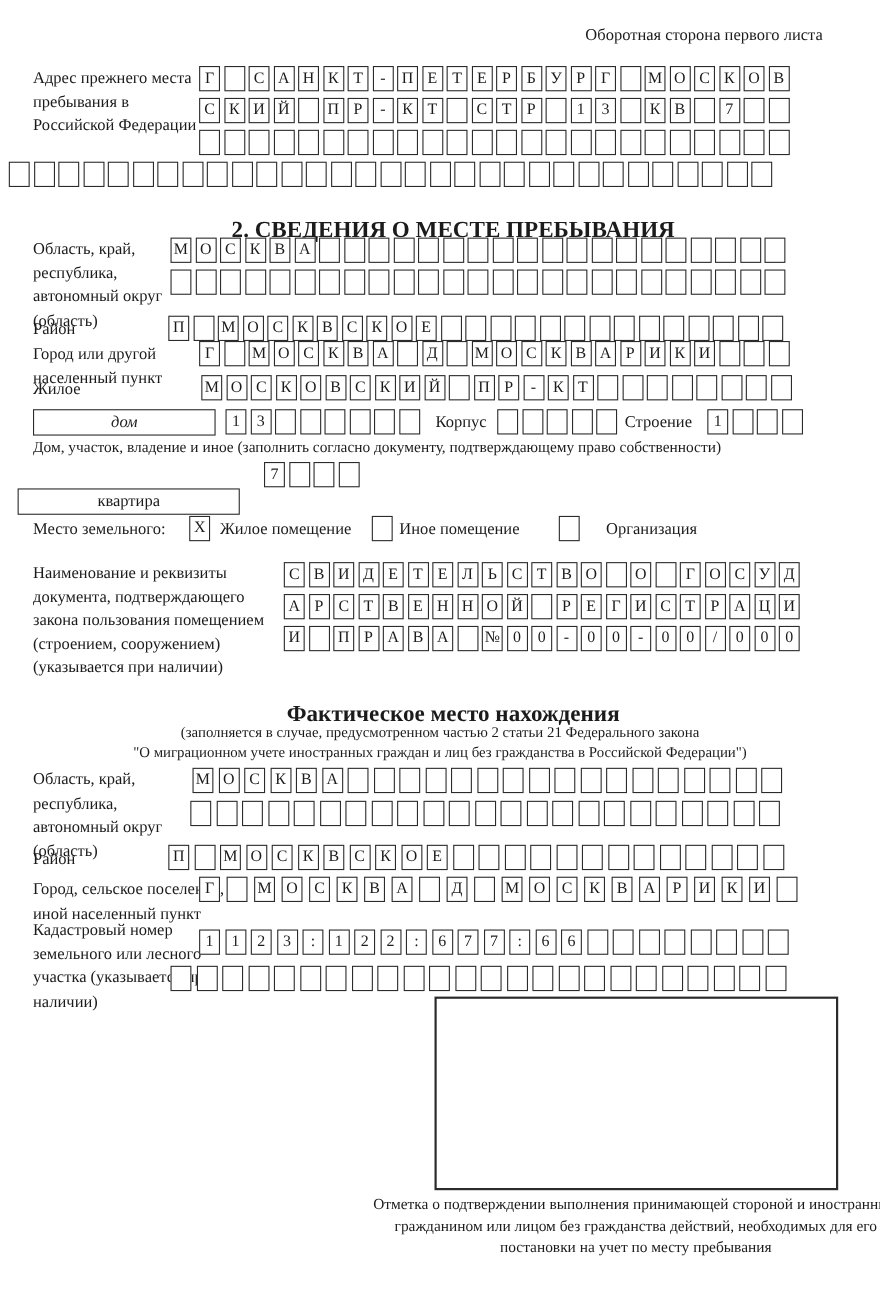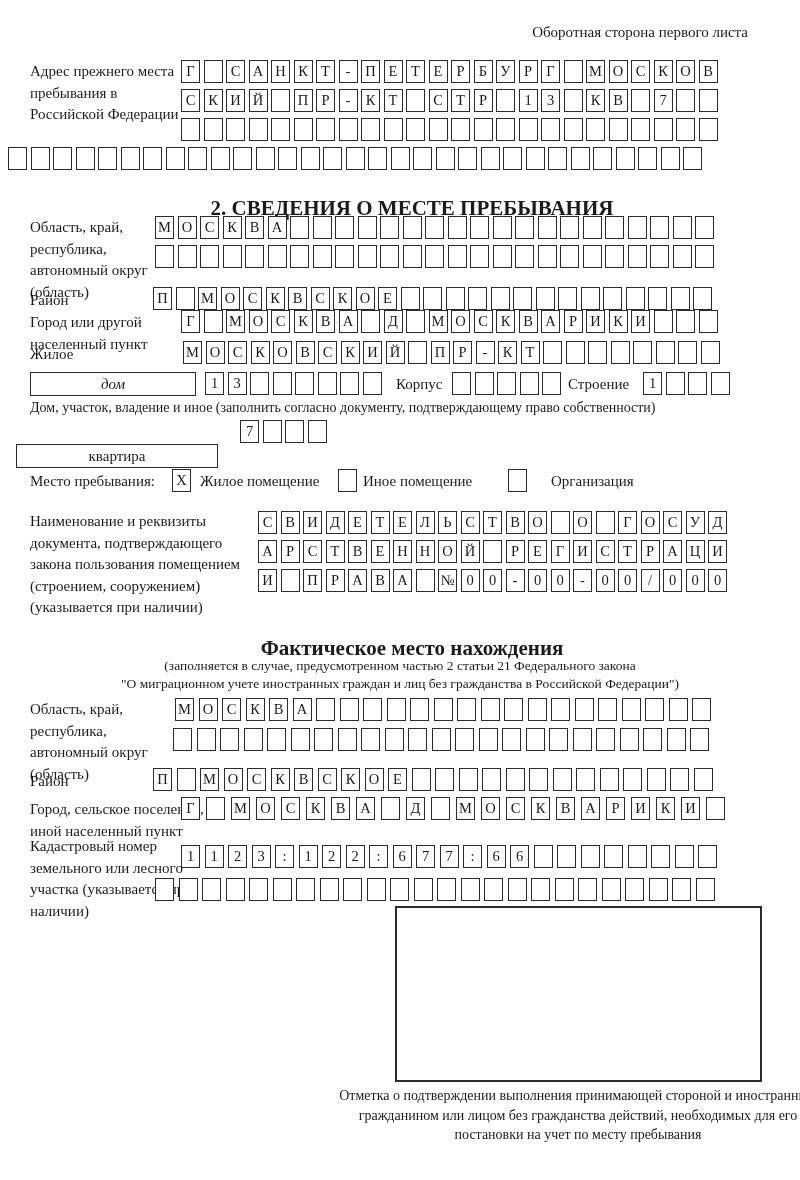--- a/index.html
+++ b/index.html
@@ -323,21 +323,21 @@
   <div class="abs note14" style="left:30px; top:400px;">Дом, участок, владение и иное (заполнить согласно документу, подтверждающему право собственности)</div>
 
   <div class="abs widebox" style="left:16px; top:420px; width:200px;margin-top:24px;">квартира</div>
   <div class="abs cells" style="left:240px; top:420px;">
       <span class="cell">7</span>
       <span class="cell"></span>
       <span class="cell"></span>
       <span class="cell"></span>
     </div>
 
-  <div class="abs lbl" style="left:30px; top:471px;">Место пребывания:</div>
+  <div class="abs lbl" style="left:30px; top:471px;">Место земельного:</div>
   <div class="abs cell" style="left:172px; top:469px;">X</div>
   <div class="abs lbl" style="left:200px; top:471px;">Жилое помещение</div>
   <div class="abs cell" style="left:338px; top:469px;"></div>
   <div class="abs lbl" style="left:363px; top:471px;">Иное помещение</div>
   <div class="abs cell" style="left:508px; top:469px;"></div>
   <div class="abs lbl" style="left:551px; top:471px;">Организация</div>
 
   <div class="abs lbl" style="left:30px; top:511px; width:220px;">Наименование и реквизиты документа, подтверждающего закона пользования помещением (строением, сооружением) (указывается при наличии)</div>
   <div class="abs cells" style="left:258px; top:511px;">
       <span class="cell">С</span>

